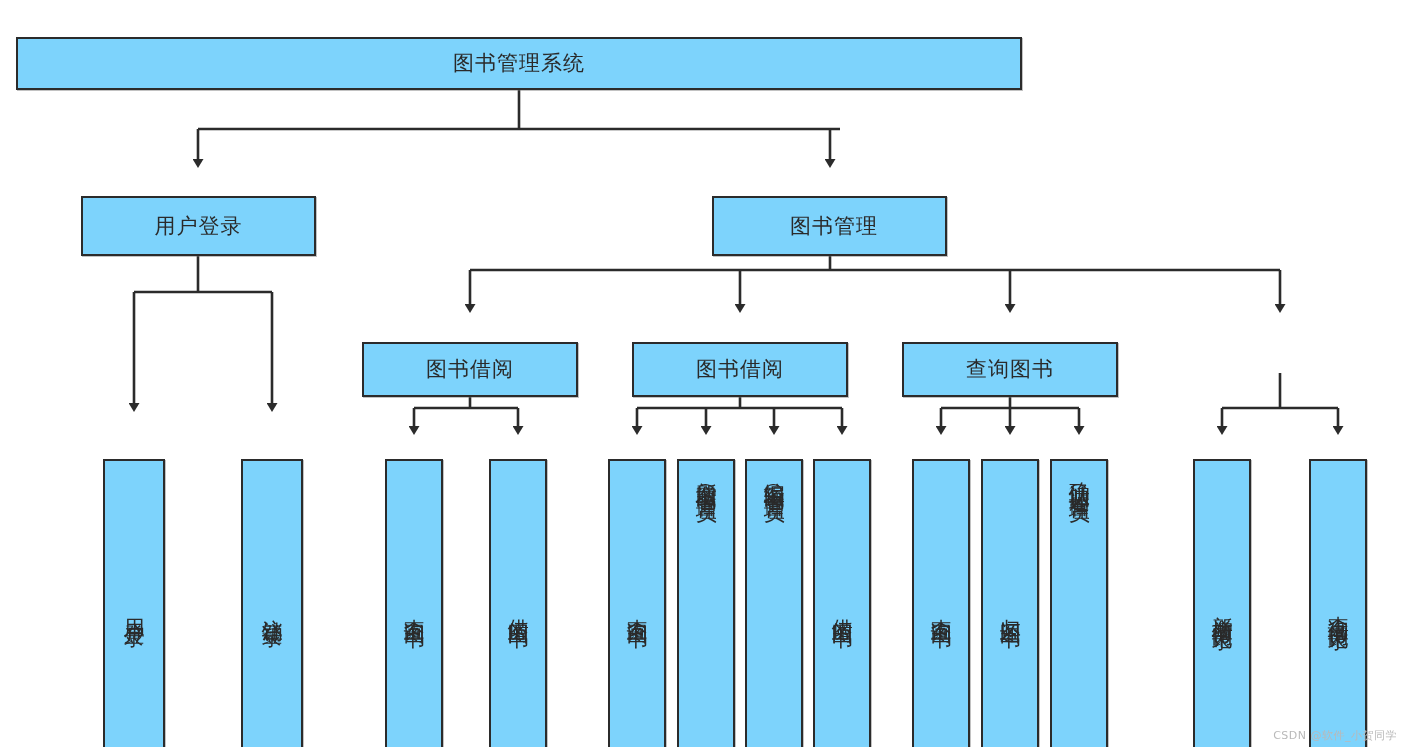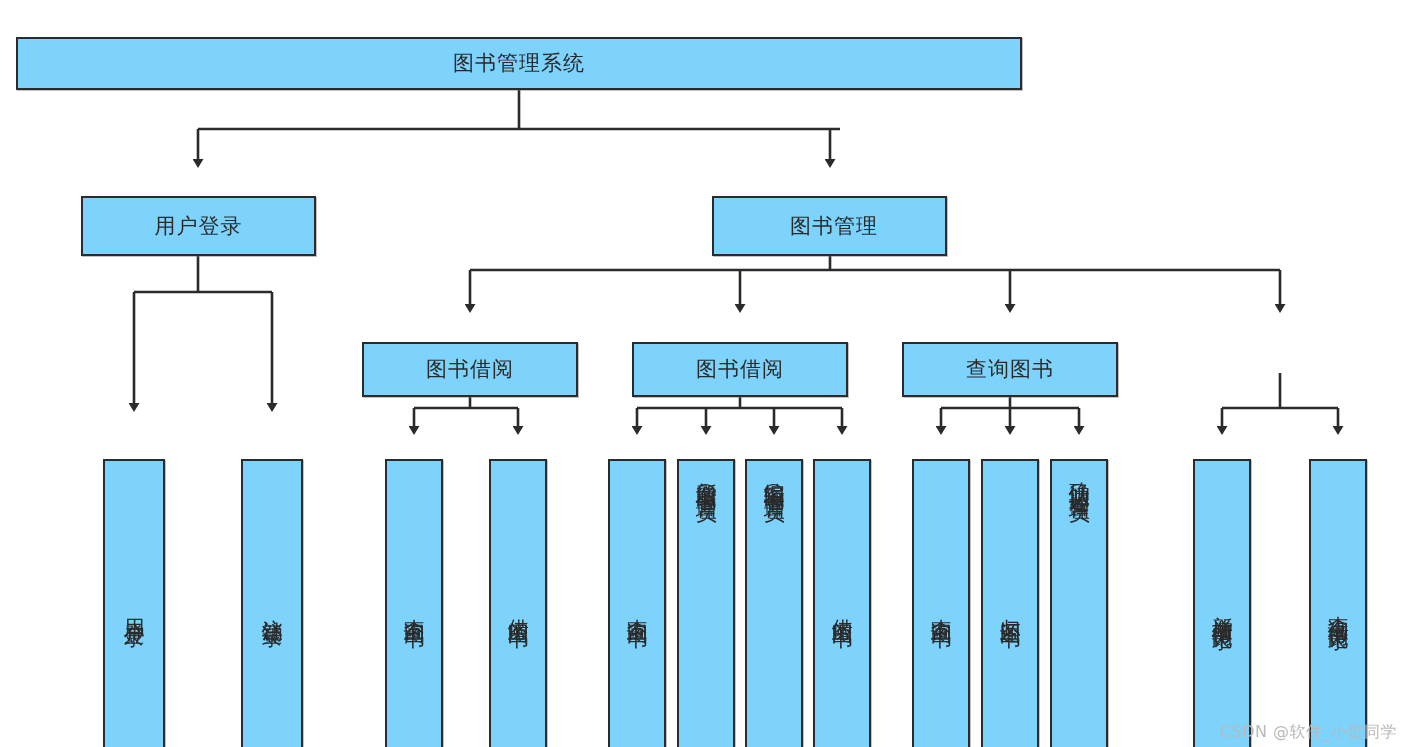--- a/index.html
+++ b/index.html
@@ -59,21 +59,21 @@
   .node.vertical.centered {
     align-items: center;
   }
   .node.vertical.centered .node-label {
     padding-top: 0;
   }
   #watermark {
     position: absolute;
     right: 8px;
     bottom: 4px;
-    font-size: 16px;
+    font-size: 11px;
     color: #b9b9b9;
     letter-spacing: 0.5px;
     white-space: nowrap;
     font-family: "DejaVu Sans", "Liberation Sans", sans-serif;
   }
 </style>
 </head>
 <body>
 
 <div id="canvas">

